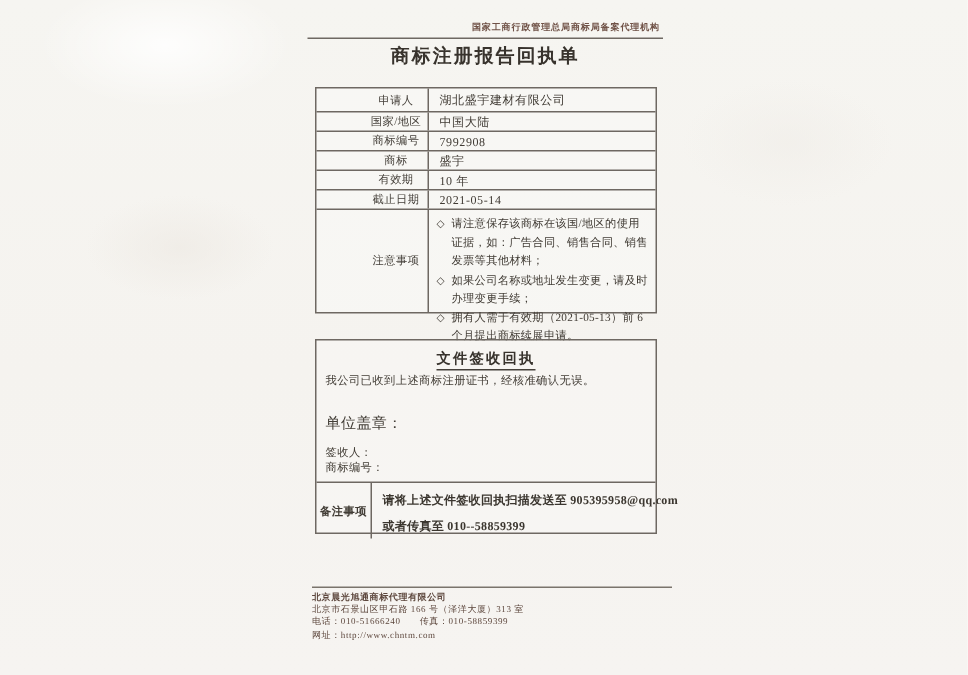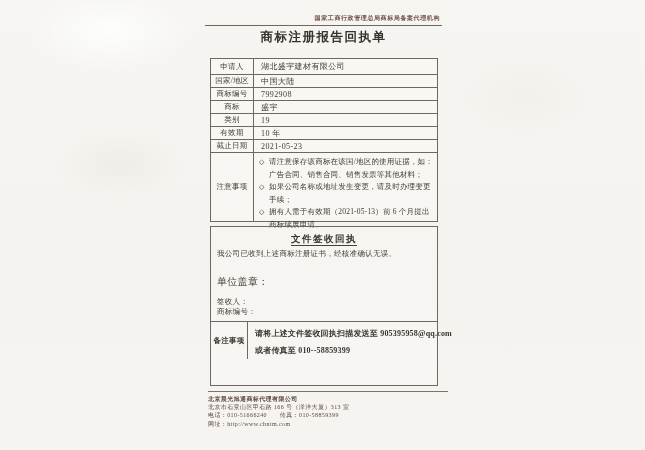--- a/index.html
+++ b/index.html
@@ -34,38 +34,38 @@
   .info-table{
     position:absolute;left:210px;top:58px;width:228px;
     border:1px solid #6e6862;box-sizing:border-box;
     background:rgba(255,255,255,0.25);
   }
   .trow{display:flex;border-bottom:1px solid #6e6862;box-sizing:border-box;}
   .trow:last-child{border-bottom:none;}
   .tlabel{
     width:43px;flex:0 0 43px;border-right:1px solid #6e6862;box-sizing:border-box;
     display:flex;align-items:center;justify-content:center;
-    font-size:7.5px;letter-spacing:0.3px;color:#45403a;
+    font-size:7.5px;letter-spacing:0.3px;color:#45403a;margin-left:32px;
   }
   .tvalue{
     flex:1;display:flex;align-items:center;
     padding-left:7px;font-size:8px;letter-spacing:0.4px;color:#403b34;
   }
   .h16{height:16px;} .h13{height:13px;}
   .notes-row{height:68px;}
   .notes-value{
     display:block;padding:3px 4px 2px 5px;align-items:flex-start;
     font-size:7.5px;line-height:12.5px;
   }
   .note-item{display:flex;margin-bottom:0px;}
   .note-bullet{flex:0 0 10px;width:10px;text-align:left;font-size:7px;}
   .note-text{flex:1;letter-spacing:0.2px;}
   
   .receipt-box{
-    position:absolute;left:210px;top:226px;width:228px;height:160px;
+    position:absolute;left:210px;top:226px;width:228px;height:130px;
     border:1px solid #6e6862;box-sizing:border-box;
     background:rgba(255,255,255,0.2);
   }
   .receipt-main{position:relative;height:95px;border-bottom:1px solid #6e6862;box-sizing:border-box;}
   .receipt-title{
     position:absolute;top:6px;left:0;width:100%;text-align:center;
     font-size:9.5px;font-weight:bold;letter-spacing:1.5px;color:#38332d;
   }
   .receipt-title span{border-bottom:1px solid #45403a;padding-bottom:1px;}
   .receipt-statement{position:absolute;top:22px;left:6px;font-size:7.5px;letter-spacing:0.3px;}
@@ -110,30 +110,26 @@
     </div>
     <div class="trow h13">
       <div class="tlabel">商标编号</div>
       <div class="tvalue">7992908</div>
     </div>
     <div class="trow h13">
       <div class="tlabel">商标</div>
       <div class="tvalue">盛宇</div>
     </div>
     <div class="trow h13">
-      <div class="tlabel">类别</div>
-      <div class="tvalue">19</div>
-    </div>
-    <div class="trow h13">
       <div class="tlabel">有效期</div>
       <div class="tvalue">10 年</div>
     </div>
     <div class="trow h13">
       <div class="tlabel">截止日期</div>
-      <div class="tvalue">2021-05-23</div>
+      <div class="tvalue">2021-05-14</div>
     </div>
     <div class="trow notes-row">
       <div class="tlabel">注意事项</div>
       <div class="tvalue notes-value">
         <div class="note-item">
           <span class="note-bullet">◇</span>
           <span class="note-text">请注意保存该商标在该国/地区的使用证据，如：广告合同、销售合同、销售发票等其他材料；</span>
         </div>
         <div class="note-item">
           <span class="note-bullet">◇</span>

